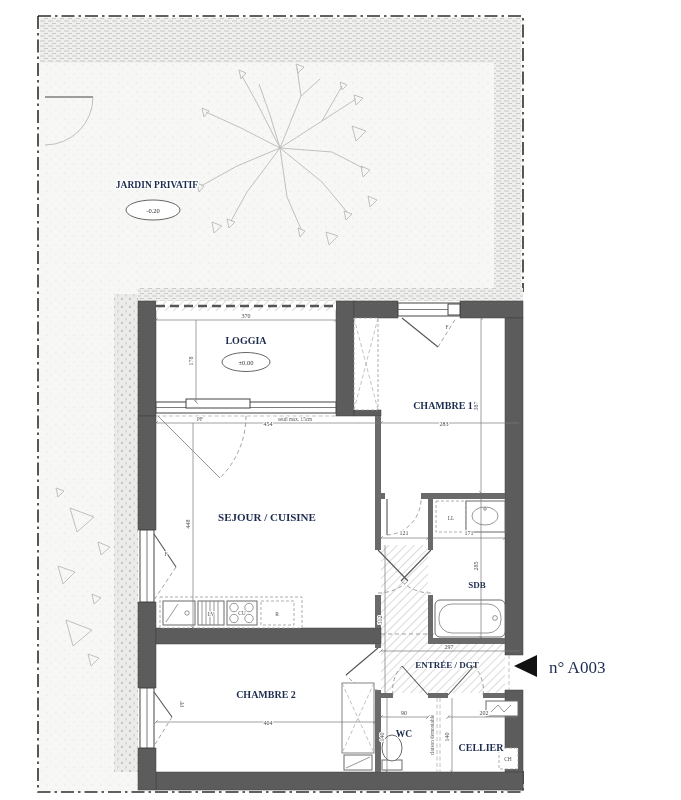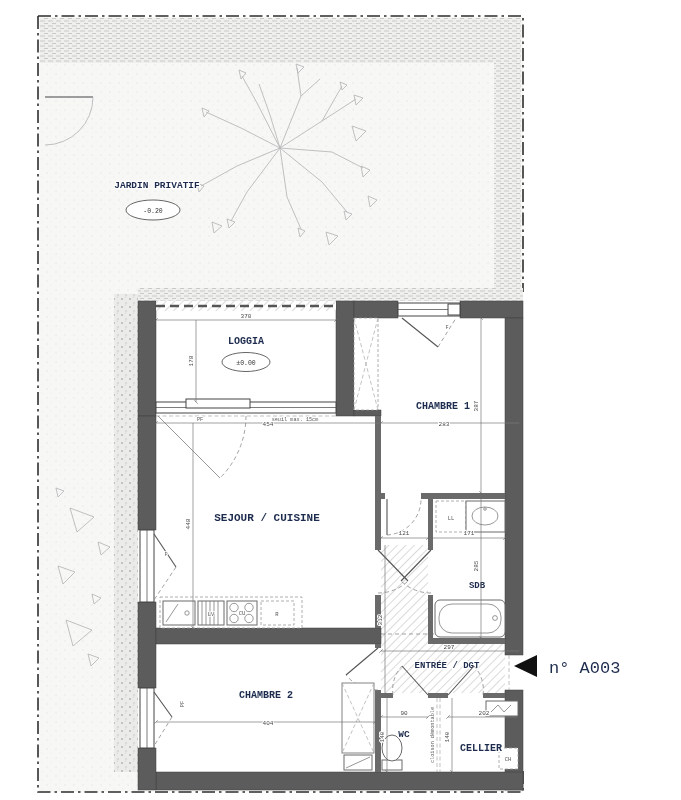--- a/index.html
+++ b/index.html
@@ -1,16 +1,16 @@
 <!DOCTYPE html>
 <html><head>
 <meta charset="utf-8">
 <style>
   html,body{margin:0;padding:0;background:#fff}
-  .page{width:681px;height:800px;position:relative;background:#fff;font-family:Liberation Mono, monospace}
+  .page{width:681px;height:800px;position:relative;background:#fff;font-family:Liberation Serif, serif}
   svg{display:block}
   .wall{fill:#5c5c5c;stroke:#3f3f3f;stroke-width:.5}
   .thin{fill:#6a6a6a}
   .win{fill:#fff;stroke:#444;stroke-width:1}
   .winline{stroke:#444;stroke-width:.7;fill:none}
   .leaf{stroke:#555;stroke-width:1.1;fill:none}
   .arc{stroke:#8a8a8a;stroke-width:.8;fill:none;stroke-dasharray:4 3}
   .fixture{fill:#fff;stroke:#6b6b6b;stroke-width:1}
   .fixline{stroke:#6b6b6b;stroke-width:.7;fill:none}
   .fixdash{fill:#fff;stroke:#9a9a9a;stroke-width:.8;stroke-dasharray:3 2}

